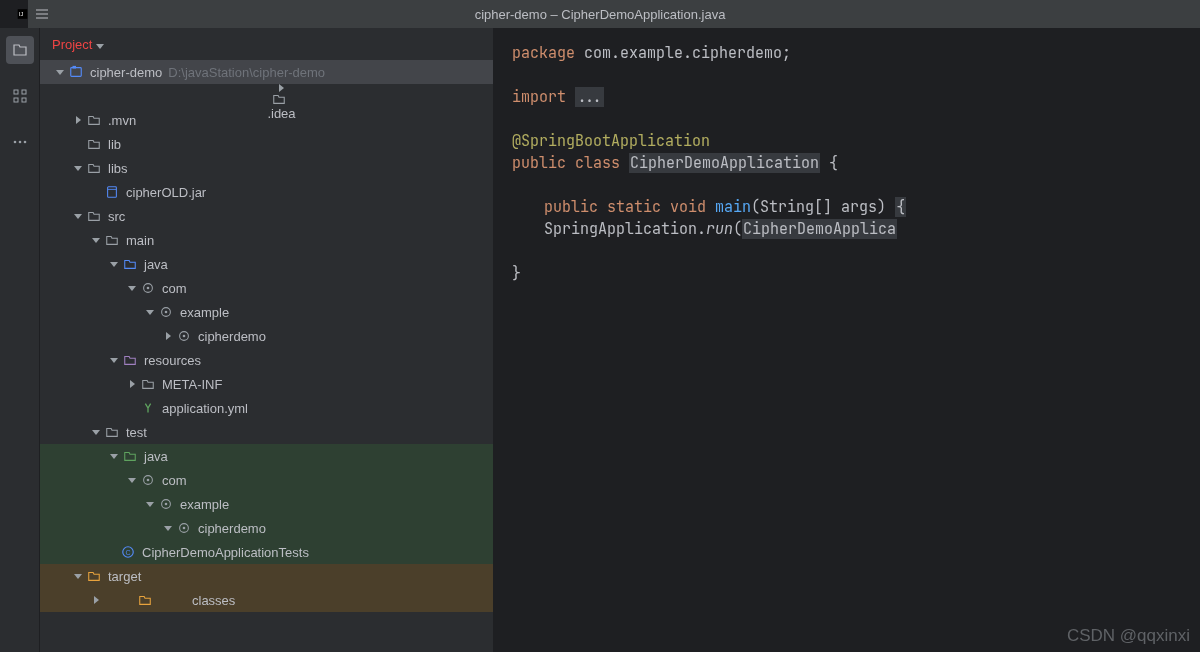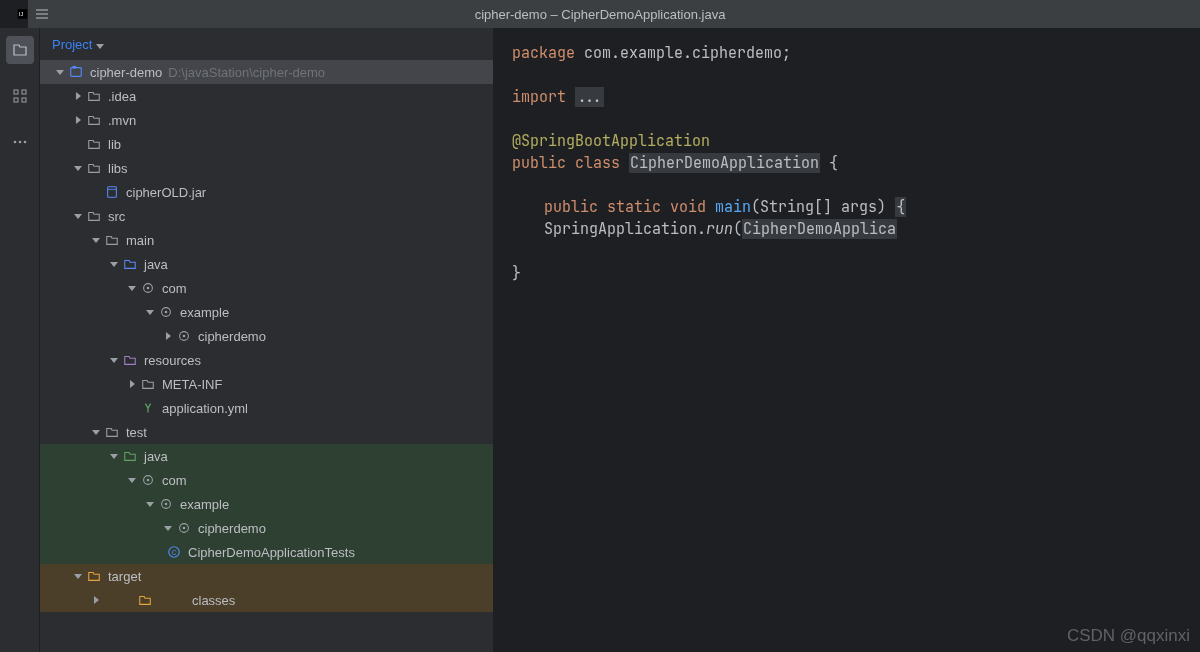--- a/index.html
+++ b/index.html
@@ -37,21 +37,21 @@
   width:28px; height:28px; display:flex; align-items:center; justify-content:center;
   border-radius:4px; cursor:pointer;
 }
 .tool-btn.active { background:#4e5157; }
 .sidebar {
   width:454px; background:#2b2d30; border-right:1px solid #1e1f22;
   display:flex; flex-direction:column;
 }
 .sidebar-header {
   height:32px; display:flex; align-items:center; padding:0 12px;
-  color:#3b82f6;
+  color:#ef4444;
 }
 .sidebar-header .label { margin-right:4px; }
 .tree {
   flex:1; overflow:auto; position:relative;
 }
 .tree::-webkit-scrollbar { width:10px; }
 .tree::-webkit-scrollbar-thumb { background:#4e5157; border-radius:5px; }
 .tree::-webkit-scrollbar-track { background:transparent; }
 .row {
   height:24px; display:flex; align-items:center;
@@ -148,21 +148,21 @@
           </span>
           <span class="icon">
             <svg width="14" height="14" viewBox="0 0 16 16">
               <rect x="2" y="3" width="12" height="10" rx="1" fill="none" stroke="#548af7" stroke-width="1.3"></rect>
               <rect x="4" y="1" width="4" height="3" fill="#548af7"></rect>
             </svg>
           </span>
           <span class="text">cipher-demo</span>
           <span class="path">D:\javaStation\cipher-demo</span>
         </div>
-        <div class="row" style="padding-left: 30px;">
+        <div class="row" style="padding-left: 30px; flex-direction: column;">
           <span class="arrow">
             <i class="chev right"></i>
           </span>
           <span class="icon">
             <svg width="14" height="14" viewBox="0 0 16 16">
               <path d="M2 4h5l1 2h6v7H2z" fill="none" stroke="#9aa0a6" stroke-width="1.2"></path>
             </svg>
           </span>
           <span class="text">.idea</span>
         </div>
@@ -358,21 +358,21 @@
             <i class="chev down"></i>
           </span>
           <span class="icon">
             <svg width="14" height="14" viewBox="0 0 16 16">
               <circle cx="8" cy="8" r="5" fill="none" stroke="#9aa0a6" stroke-width="1.2"></circle>
               <circle cx="8" cy="8" r="1.5" fill="#9aa0a6"></circle>
             </svg>
           </span>
           <span class="text">cipherdemo</span>
         </div>
-        <div class="row hi-green" style="padding-left: 110px; text-align: right;">
+        <div class="row hi-green" style="padding-left: 64px; text-align: right;">
           <span class="arrow"></span>
           <span class="icon">
             <svg width="14" height="14" viewBox="0 0 16 16">
               <circle cx="8" cy="8" r="6" fill="none" stroke="#548af7" stroke-width="1.3"></circle>
               <text x="5" y="11" font-size="8" fill="#548af7">C</text>
             </svg>
           </span>
           <span class="text">CipherDemoApplicationTests</span>
         </div>
         <div class="row hi-orange" style="padding-left: 30px;">

